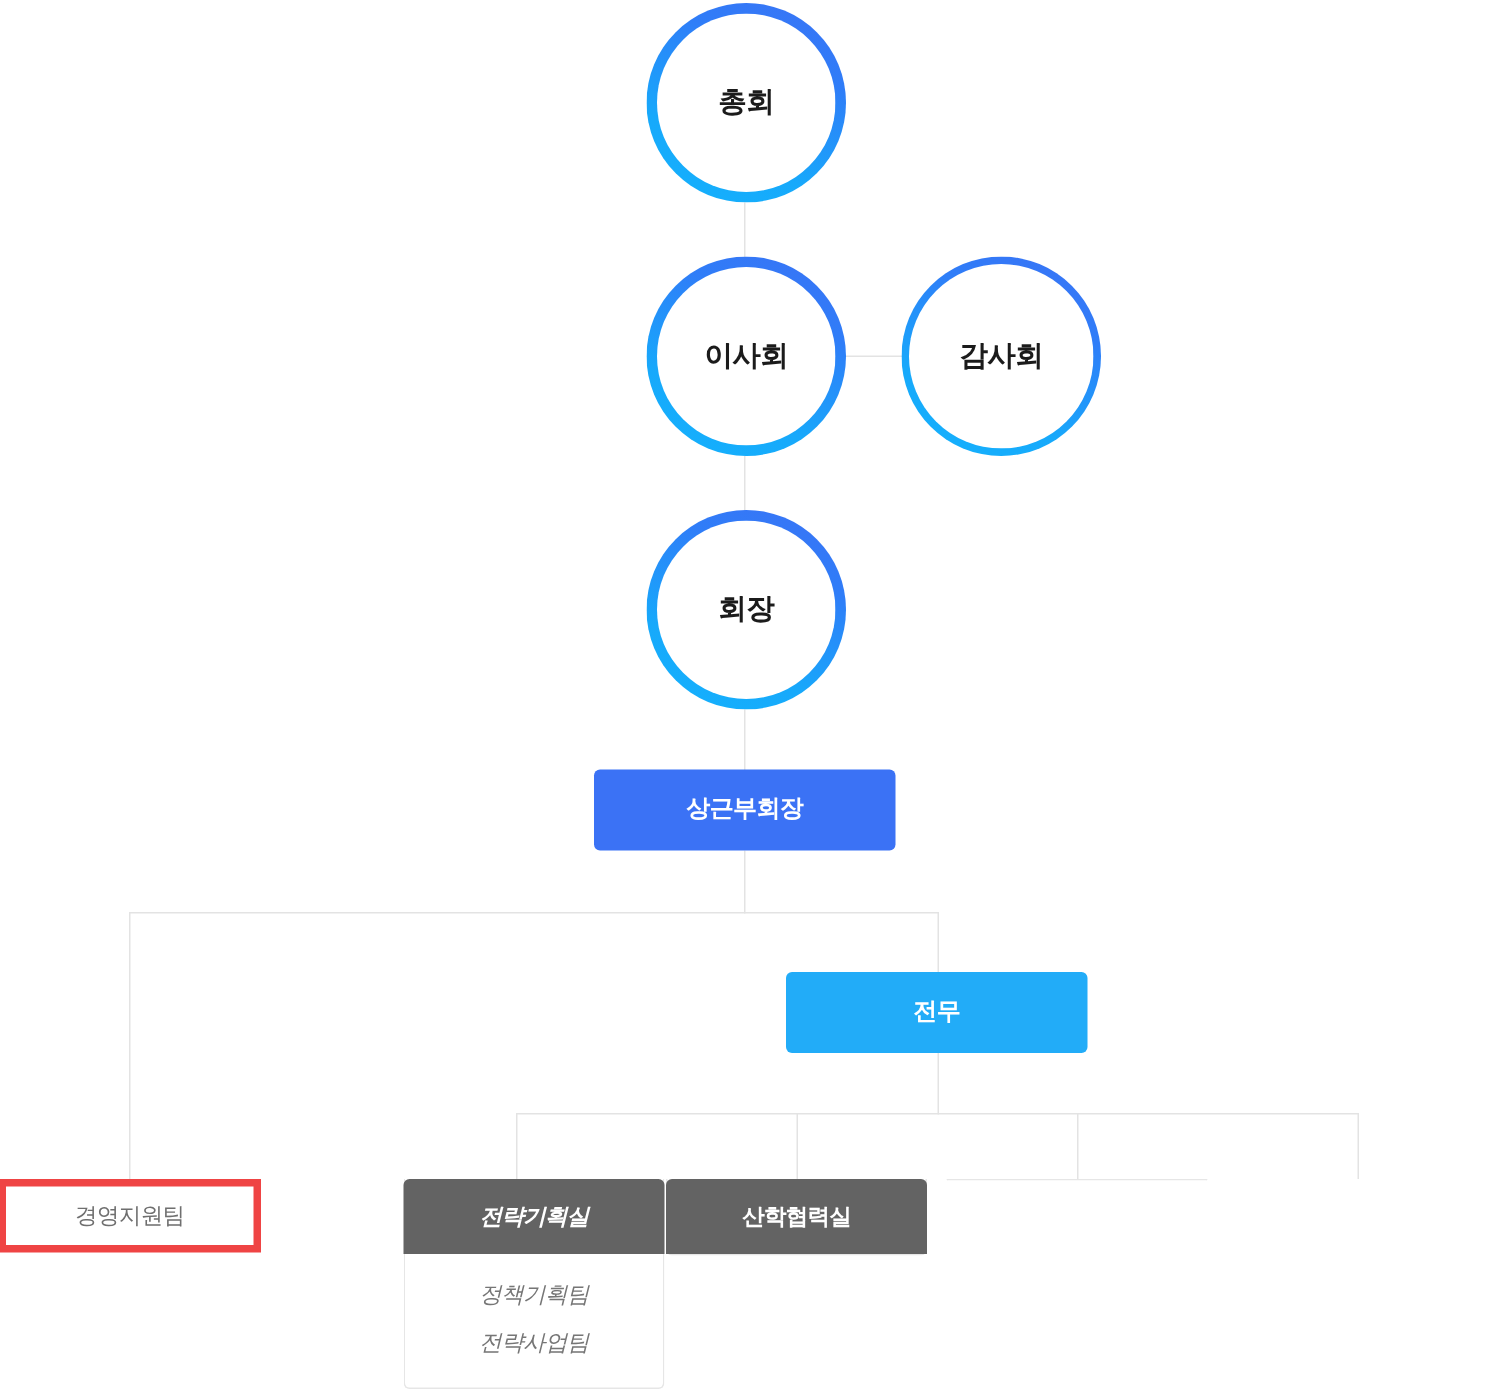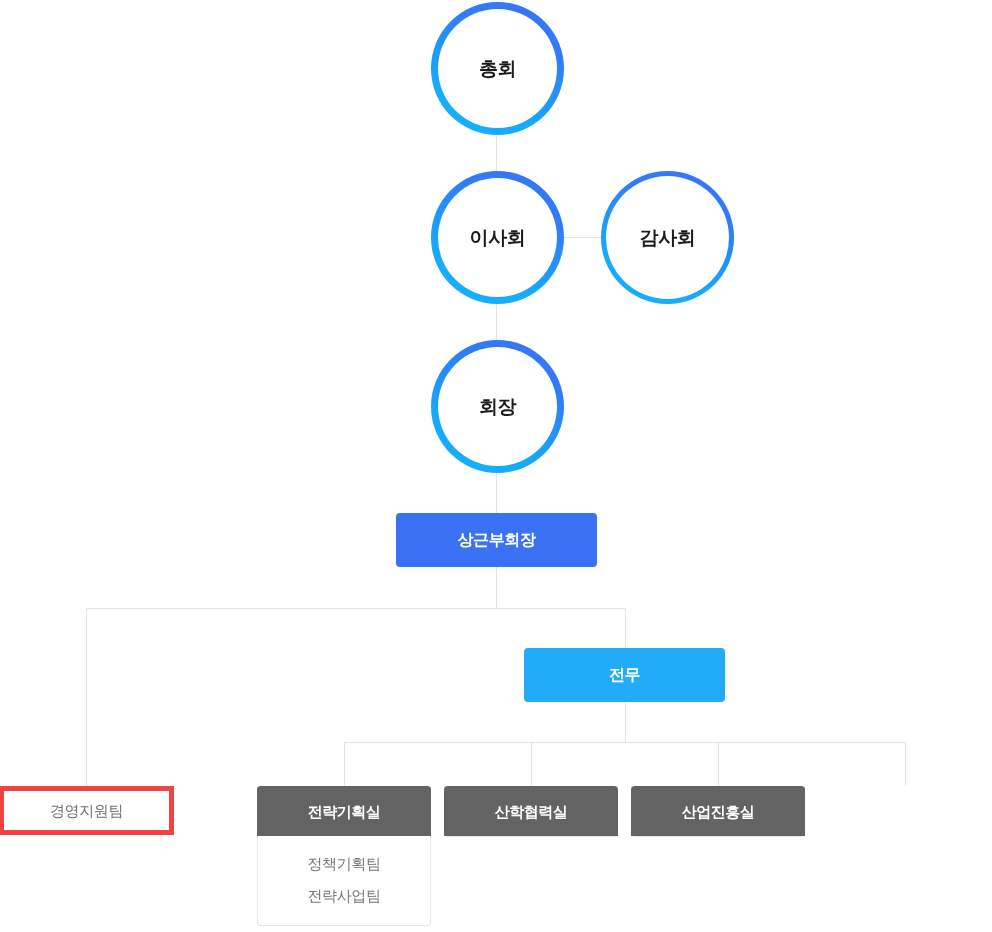--- a/index.html
+++ b/index.html
@@ -140,21 +140,21 @@
     align-items: center;
     gap: 17px;
   }
   .dept-team {
     font-size: 15px;
     color: #767676;
     letter-spacing: -0.4px;
     line-height: 1;
   }
 
-  #dept-0 { left: 257px; }
+  #dept-0 { left: 269px; font-style: italic; }
   #dept-1 { left: 444px; }
   #dept-2 { left: 631px; }
   #dept-3 { left: 818px; }
 </style>
 </head>
 <body>
 
 <div id="org-chart">
 
   <div class="line line-v" style="left:496px; top:135px; height:37px;"></div>
@@ -220,19 +220,16 @@
     </div>
   </div>
 
   <div class="dept" id="dept-1">
     <div class="dept-header">
       <span class="dept-header-label">산학협력실</span>
     </div>
   </div>
 
   <div class="dept" id="dept-2">
-    <div class="dept-header">
-      <span class="dept-header-label">산업진흥실</span>
-    </div>
   </div>
 
 
 </div>
 
 </body></html>

